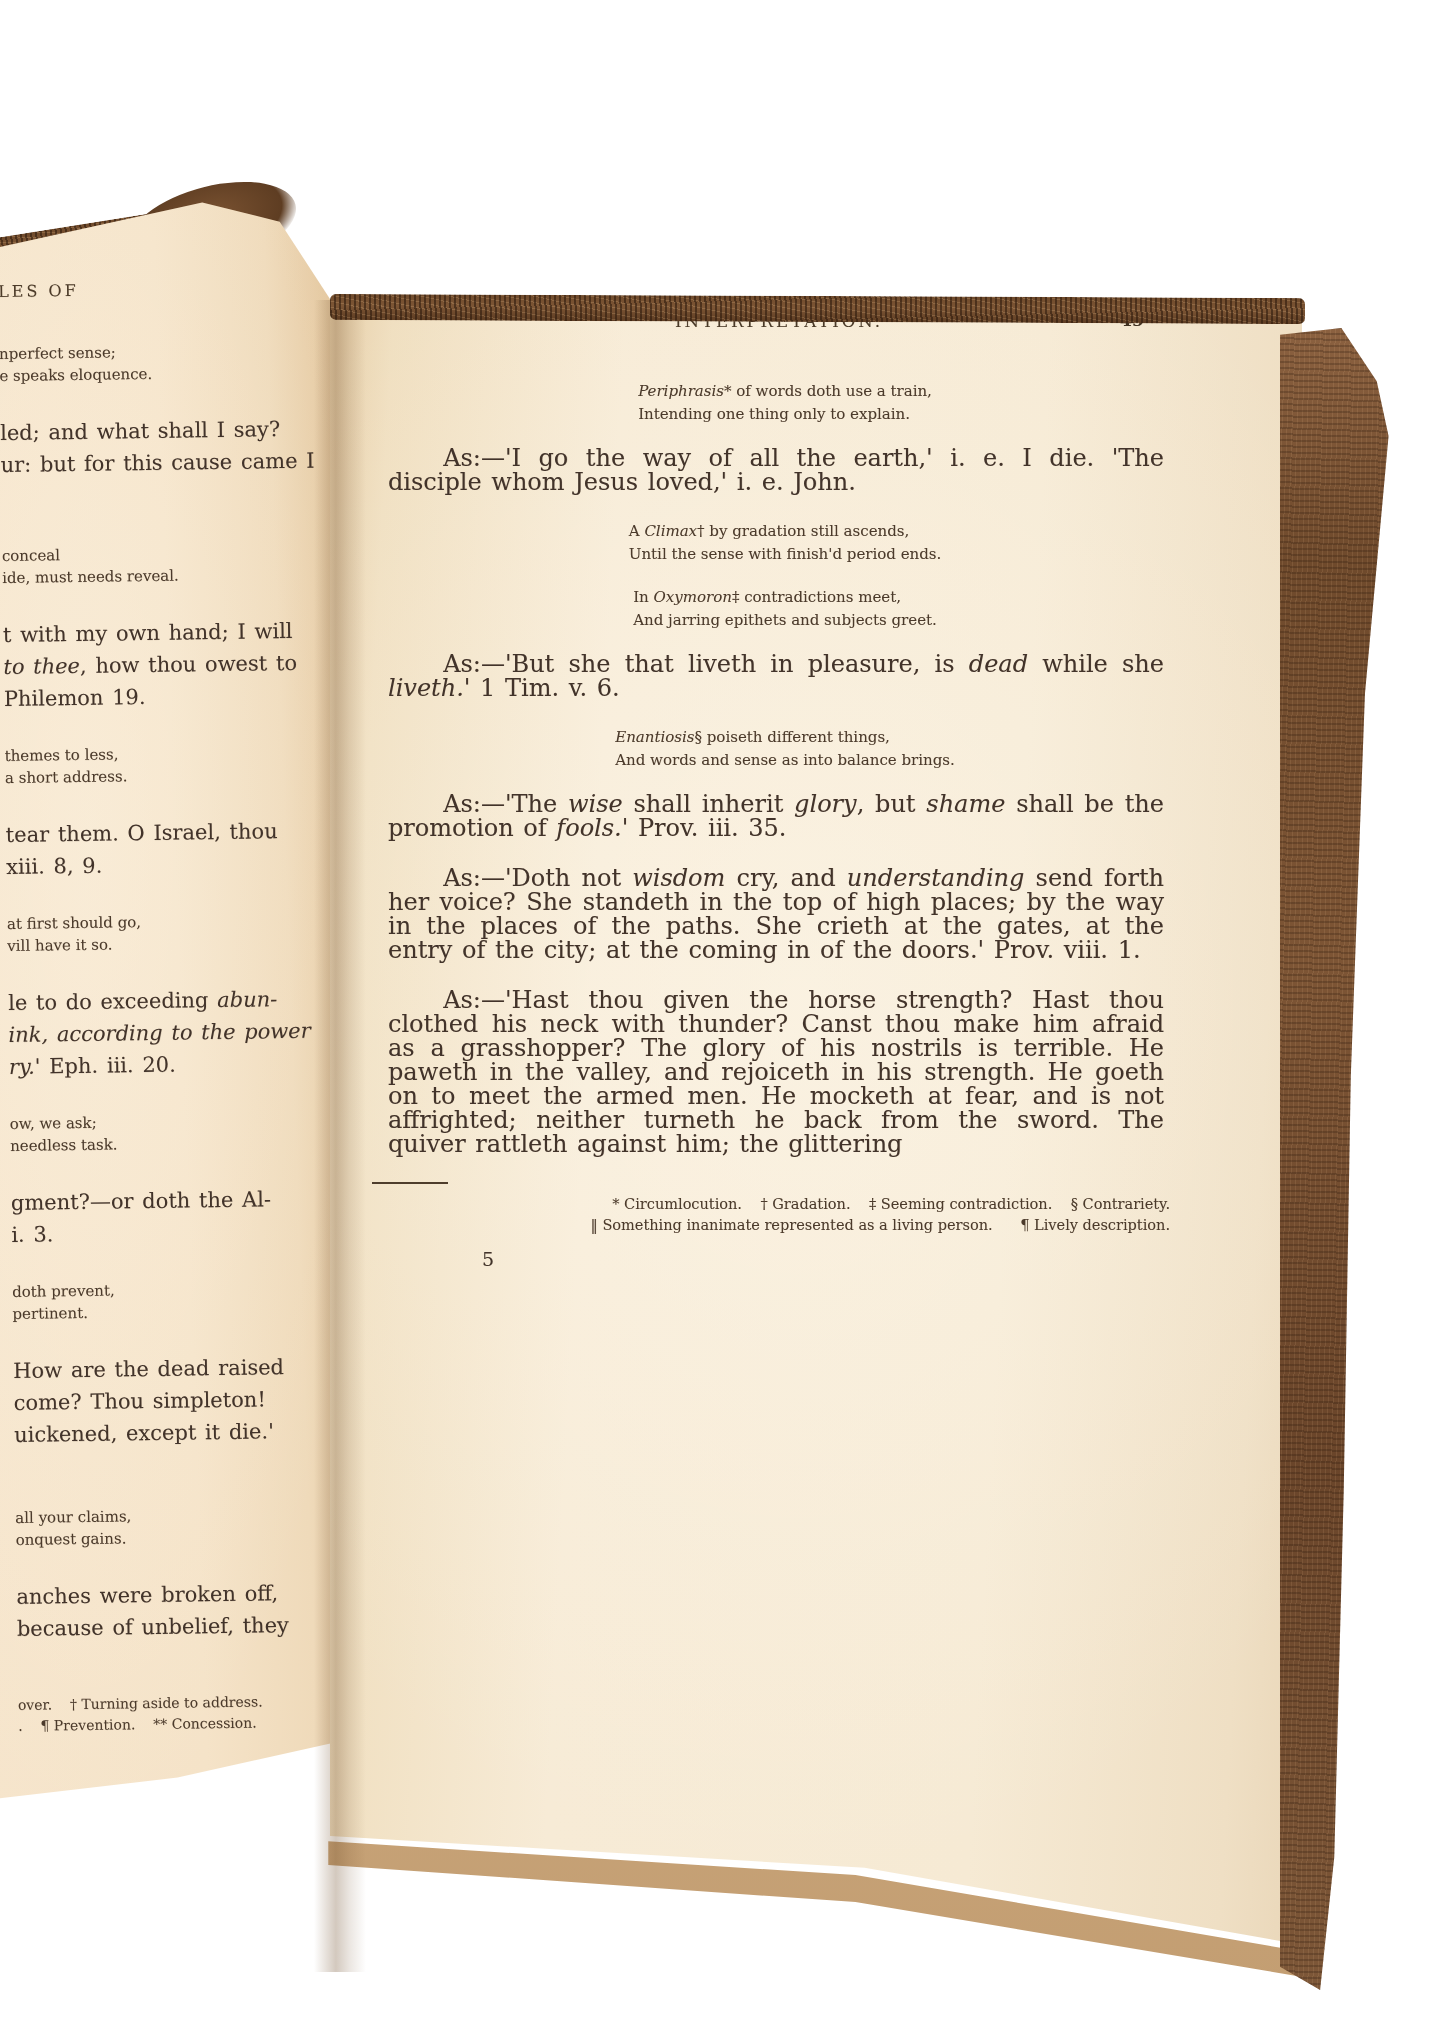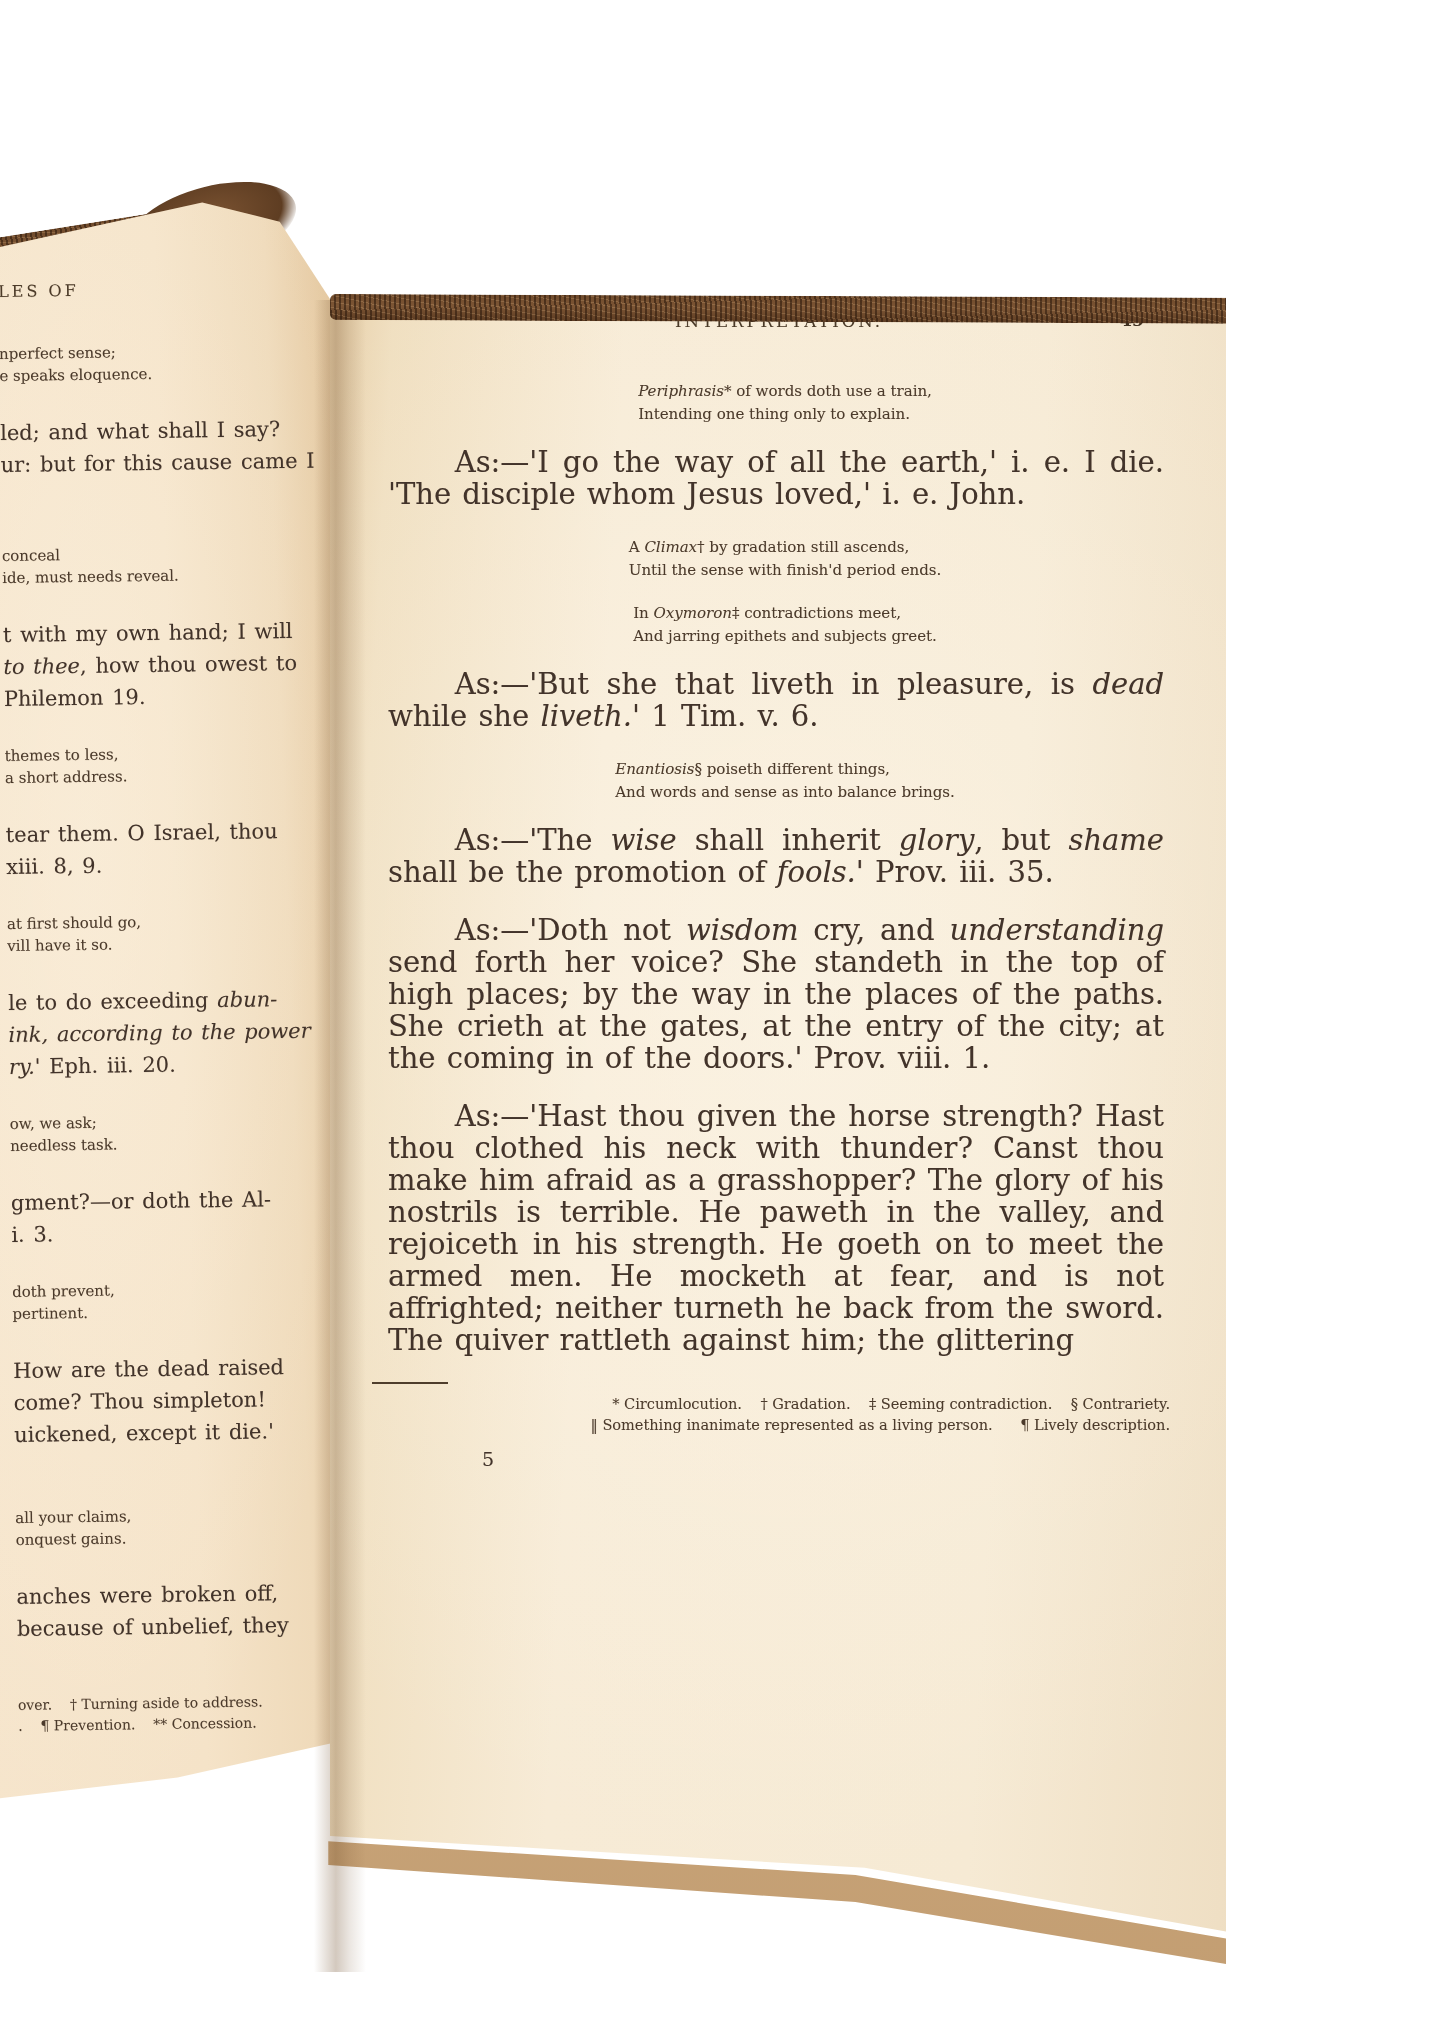--- a/index.html
+++ b/index.html
@@ -1,17 +1,17 @@
 <!DOCTYPE html>
 <html><head>
 <meta charset="utf-8">
 <style>
   html,body{margin:0;padding:0;background:#ffffff;}
   .scene{
-    position:relative;width:1226px;height:2023px;background:#ffffff;overflow:hidden;
+    position:relative;width:1445px;height:2023px;background:#ffffff;overflow:hidden;
     font-family:"DejaVu Serif","Liberation Serif",serif;color:#453528;
   }
   
   .edge-strip{
     position:absolute;
     background:
       repeating-linear-gradient(87deg, rgba(40,22,10,.55) 0 2px, rgba(0,0,0,0) 2px 5px),
       repeating-linear-gradient(12deg, rgba(255,215,160,.18) 0 1px, rgba(0,0,0,0) 1px 6px),
       linear-gradient(180deg,#6f4a2b 0%,#7d5635 45%,#5d3c22 100%);
     border-radius:6px;
@@ -80,21 +80,21 @@
     position:absolute;left:58px;top:12px;width:782px;
     text-shadow:.3px .3px 0 rgba(70,50,30,.22);
   }
   .rp-header{position:relative;text-align:center;margin:0 0 46px 0;height:22px;}
   .rp-title{font-size:16.5px;letter-spacing:3px;color:#493927;}
   .rp-num{position:absolute;right:26px;top:-2px;font-size:17.5px;font-weight:bold;color:#3f3020;}
   .couplet{text-align:center;margin:0 0 20px 0;}
   .couplet-inner{display:inline-block;text-align:left;transform:translateX(6px);}
   .c-line{font-size:15px;line-height:23px;color:#4b3a2b;}
   .example{
-    margin:0 6px 26px 0;font-size:29px;line-height:32px;color:#42332a;
+    margin:0 6px 26px 0;font-size:24px;line-height:24px;color:#42332a;
     text-align:justify;text-indent:2.3em;word-spacing:2px;
   }
   .fn-rule{width:76px;border:0;border-top:2.5px solid #4e3d2b;margin:14px 0 10px -16px;}
   .footnotes{font-size:14.5px;line-height:21px;color:#4b3a2b;}
   .fn-line{white-space:pre-wrap;text-align:right;}
   .signature{margin:12px 0 0 94px;font-size:19px;color:#42332a;}
   i{font-style:italic;}
 </style>
 </head>
 <body>

